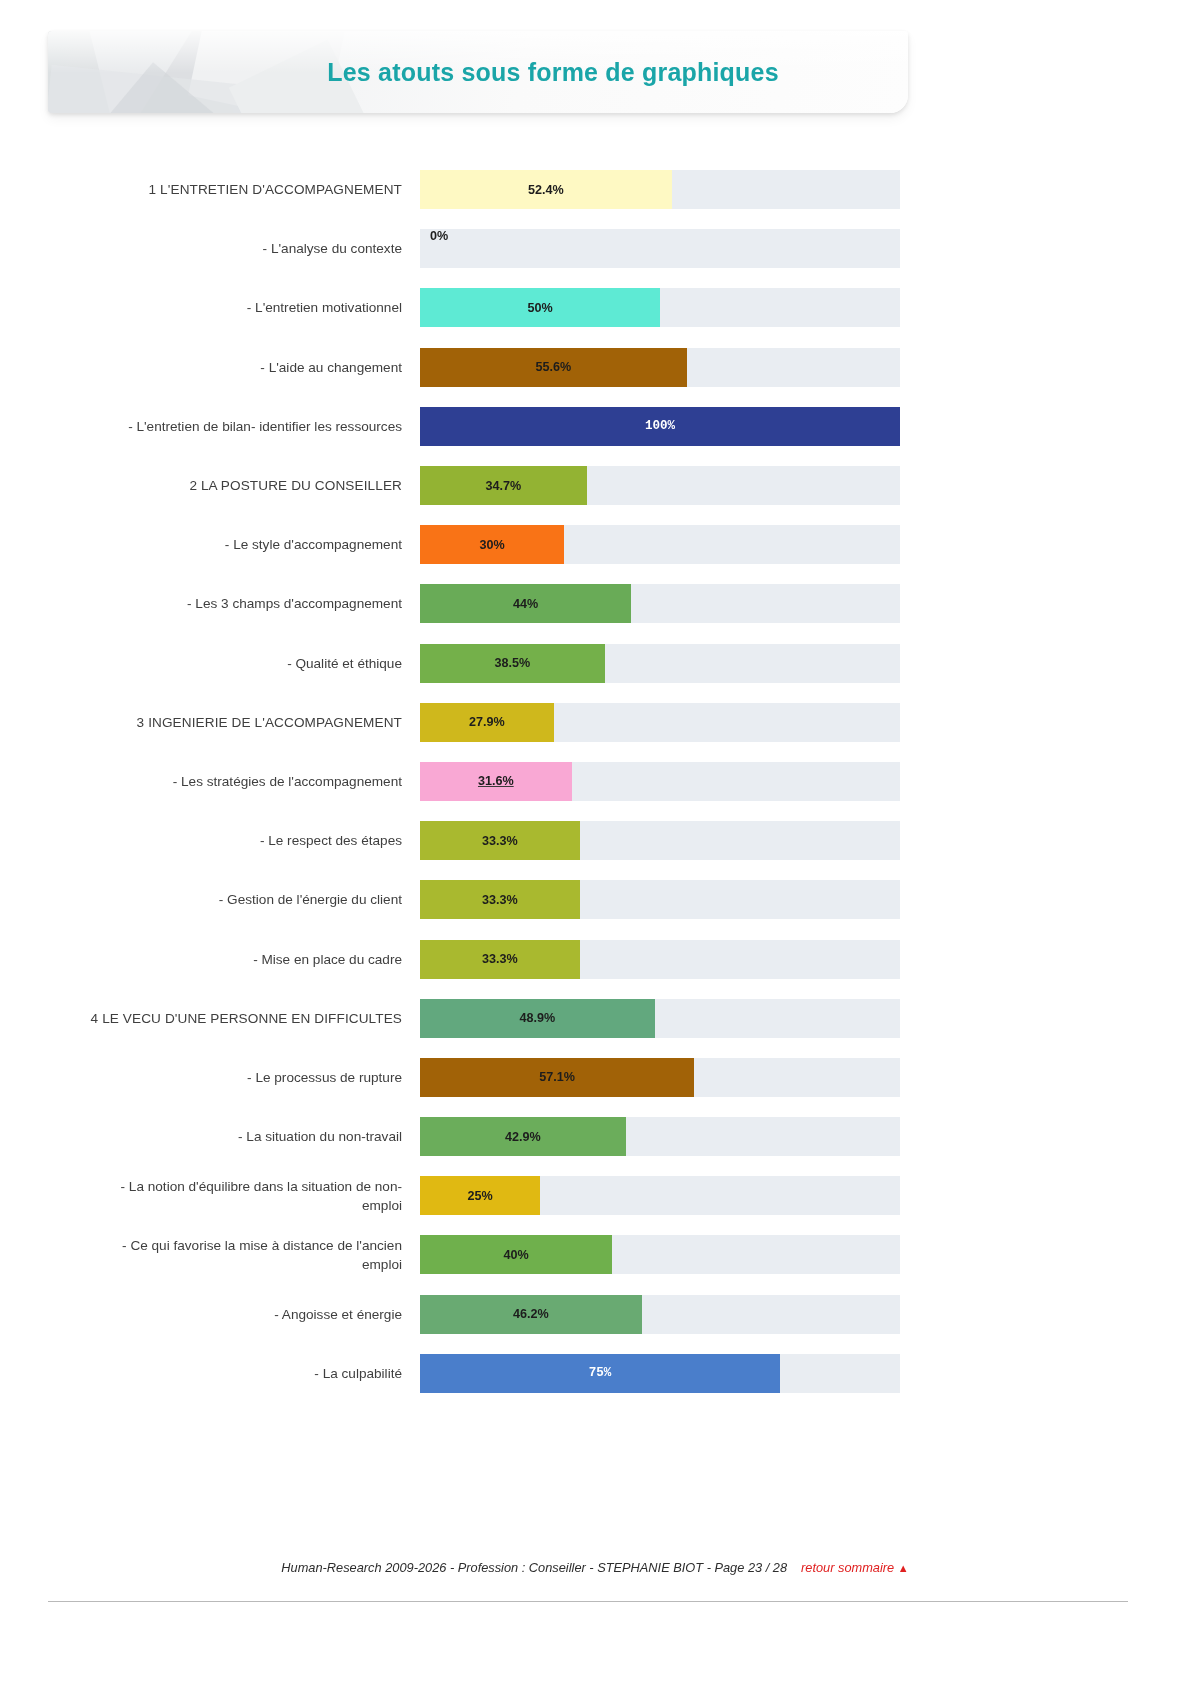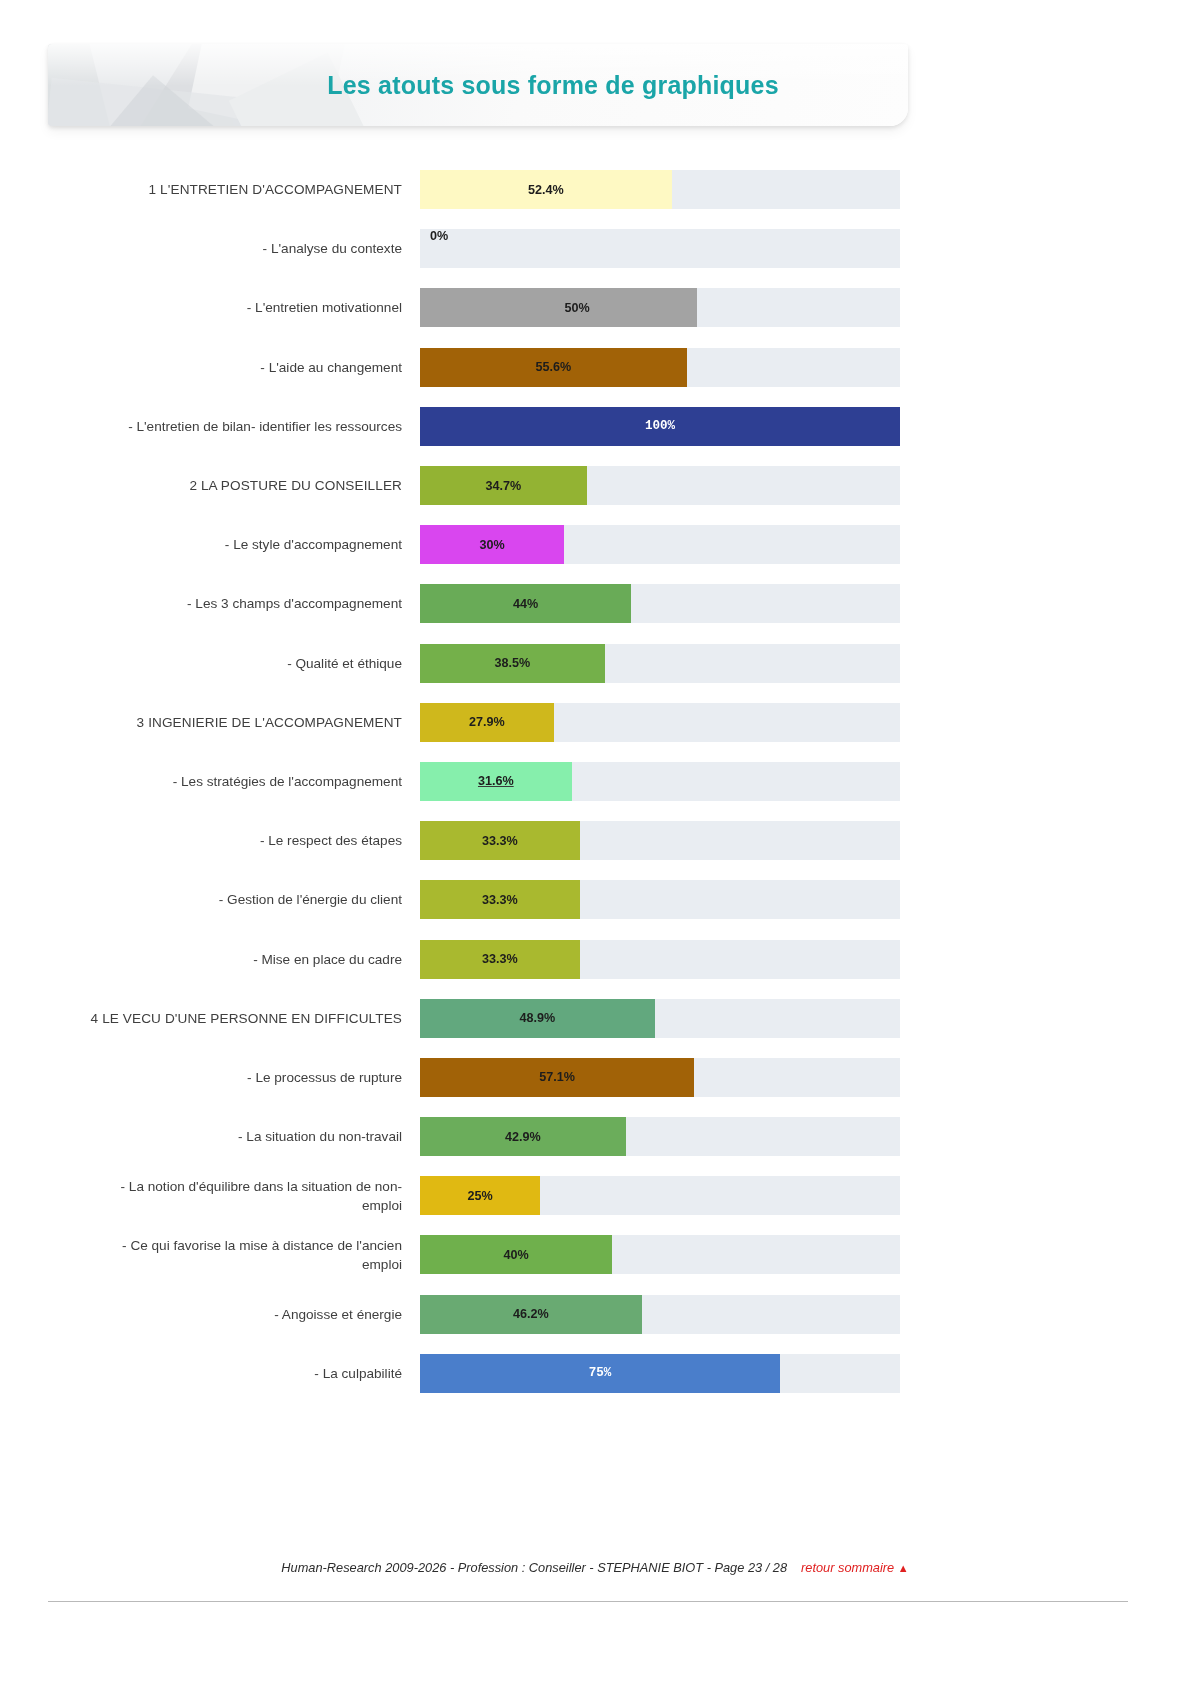--- a/index.html
+++ b/index.html
@@ -7,21 +7,21 @@
     width:1190px;height:1681px;
     background:#ffffff;
     font-family:"Liberation Sans", sans-serif;
     color:#3a3a3a;
     position:relative;
     overflow:hidden;
   }
 
   
   .banner{
-    position:absolute;left:48px;top:44px;width:860px;height:82px;
+    position:absolute;left:48px;top:31px;width:860px;height:82px;
     border-radius:4px 4px 18px 4px;
     background:linear-gradient(100deg,#e4e6e8 0%,#eceef0 14%,#f4f5f6 34%,#fafafa 55%,#fdfdfd 100%);
     box-shadow:0 2px 4px rgba(0,0,0,.10), 0 6px 12px rgba(0,0,0,.05);
     overflow:hidden;
   }
   .banner .facets{position:absolute;left:0;top:0;width:330px;height:100%;}
   .banner .facets i{position:absolute;display:block;}
   .f1{left:-30px;top:-18px;width:150px;height:130px;background:#dcdfe2;transform:rotate(20deg);opacity:.85;}
   .f2{left:52px;top:-40px;width:120px;height:150px;background:#e9ebed;transform:rotate(-14deg);}
   .f3{left:110px;top:10px;width:110px;height:120px;background:#d9dcdf;transform:rotate(32deg);opacity:.8;}
@@ -114,21 +114,21 @@
     <div class="row">
       <div class="row-label">- L'analyse du contexte</div>
       <div class="track">
         <span class="bar-value outside">0%</span>
         <div class="bar" style="width: 0%; background: transparent;"></div>
       </div>
     </div>
     <div class="row">
       <div class="row-label">- L'entretien motivationnel</div>
       <div class="track">
-        <div class="bar" style="width: 50%; background: #a3a3a3; padding-left: 37px;">
+        <div class="bar" style="width: 50%; background: #5eead4;">
           <span class="bar-value">50%</span>
         </div>
       </div>
     </div>
     <div class="row">
       <div class="row-label">- L'aide au changement</div>
       <div class="track">
         <div class="bar" style="width: 55.6%; background: #a16207;">
           <span class="bar-value">55.6%</span>
         </div>
@@ -146,21 +146,21 @@
       <div class="row-label cat">2 LA POSTURE DU CONSEILLER</div>
       <div class="track">
         <div class="bar" style="width: 34.7%; background: rgb(147, 179, 51);">
           <span class="bar-value">34.7%</span>
         </div>
       </div>
     </div>
     <div class="row">
       <div class="row-label">- Le style d'accompagnement</div>
       <div class="track">
-        <div class="bar" style="width: 30%; background: #d946ef;">
+        <div class="bar" style="width: 30%; background: #f97316;">
           <span class="bar-value">30%</span>
         </div>
       </div>
     </div>
     <div class="row">
       <div class="row-label">- Les 3 champs d'accompagnement</div>
       <div class="track">
         <div class="bar" style="width: 44%; background: rgb(105, 171, 87);">
           <span class="bar-value">44%</span>
         </div>
@@ -178,21 +178,21 @@
       <div class="row-label cat">3 INGENIERIE DE L'ACCOMPAGNEMENT</div>
       <div class="track">
         <div class="bar" style="width: 27.9%; background: rgb(207, 184, 28);">
           <span class="bar-value">27.9%</span>
         </div>
       </div>
     </div>
     <div class="row">
       <div class="row-label">- Les stratégies de l'accompagnement</div>
       <div class="track">
-        <div class="bar" style="width: 31.6%; background: #86efac; text-decoration: underline;">
+        <div class="bar" style="width: 31.6%; background: #f9a8d4; text-decoration: underline;">
           <span class="bar-value">31.6%</span>
         </div>
       </div>
     </div>
     <div class="row">
       <div class="row-label">- Le respect des étapes</div>
       <div class="track">
         <div class="bar" style="width: 33.3%; background: rgb(169, 185, 47);">
           <span class="bar-value">33.3%</span>
         </div>

